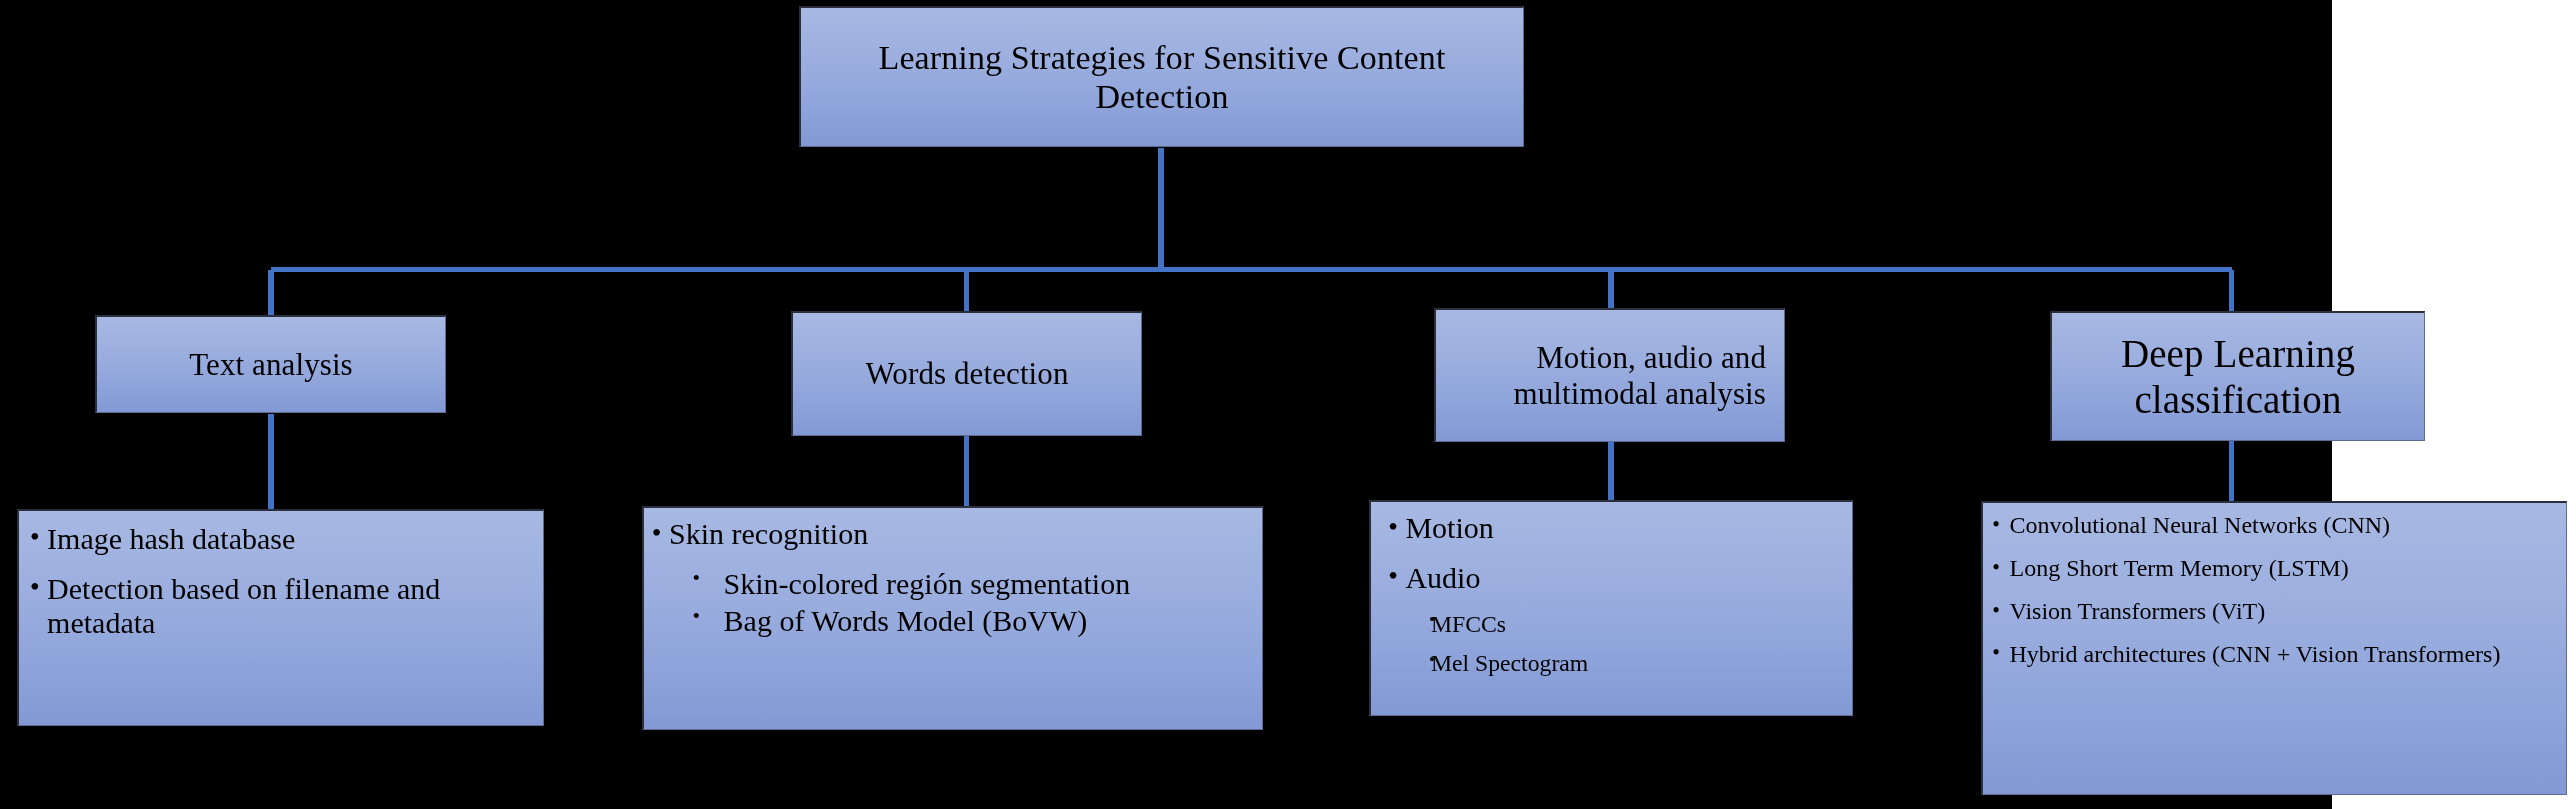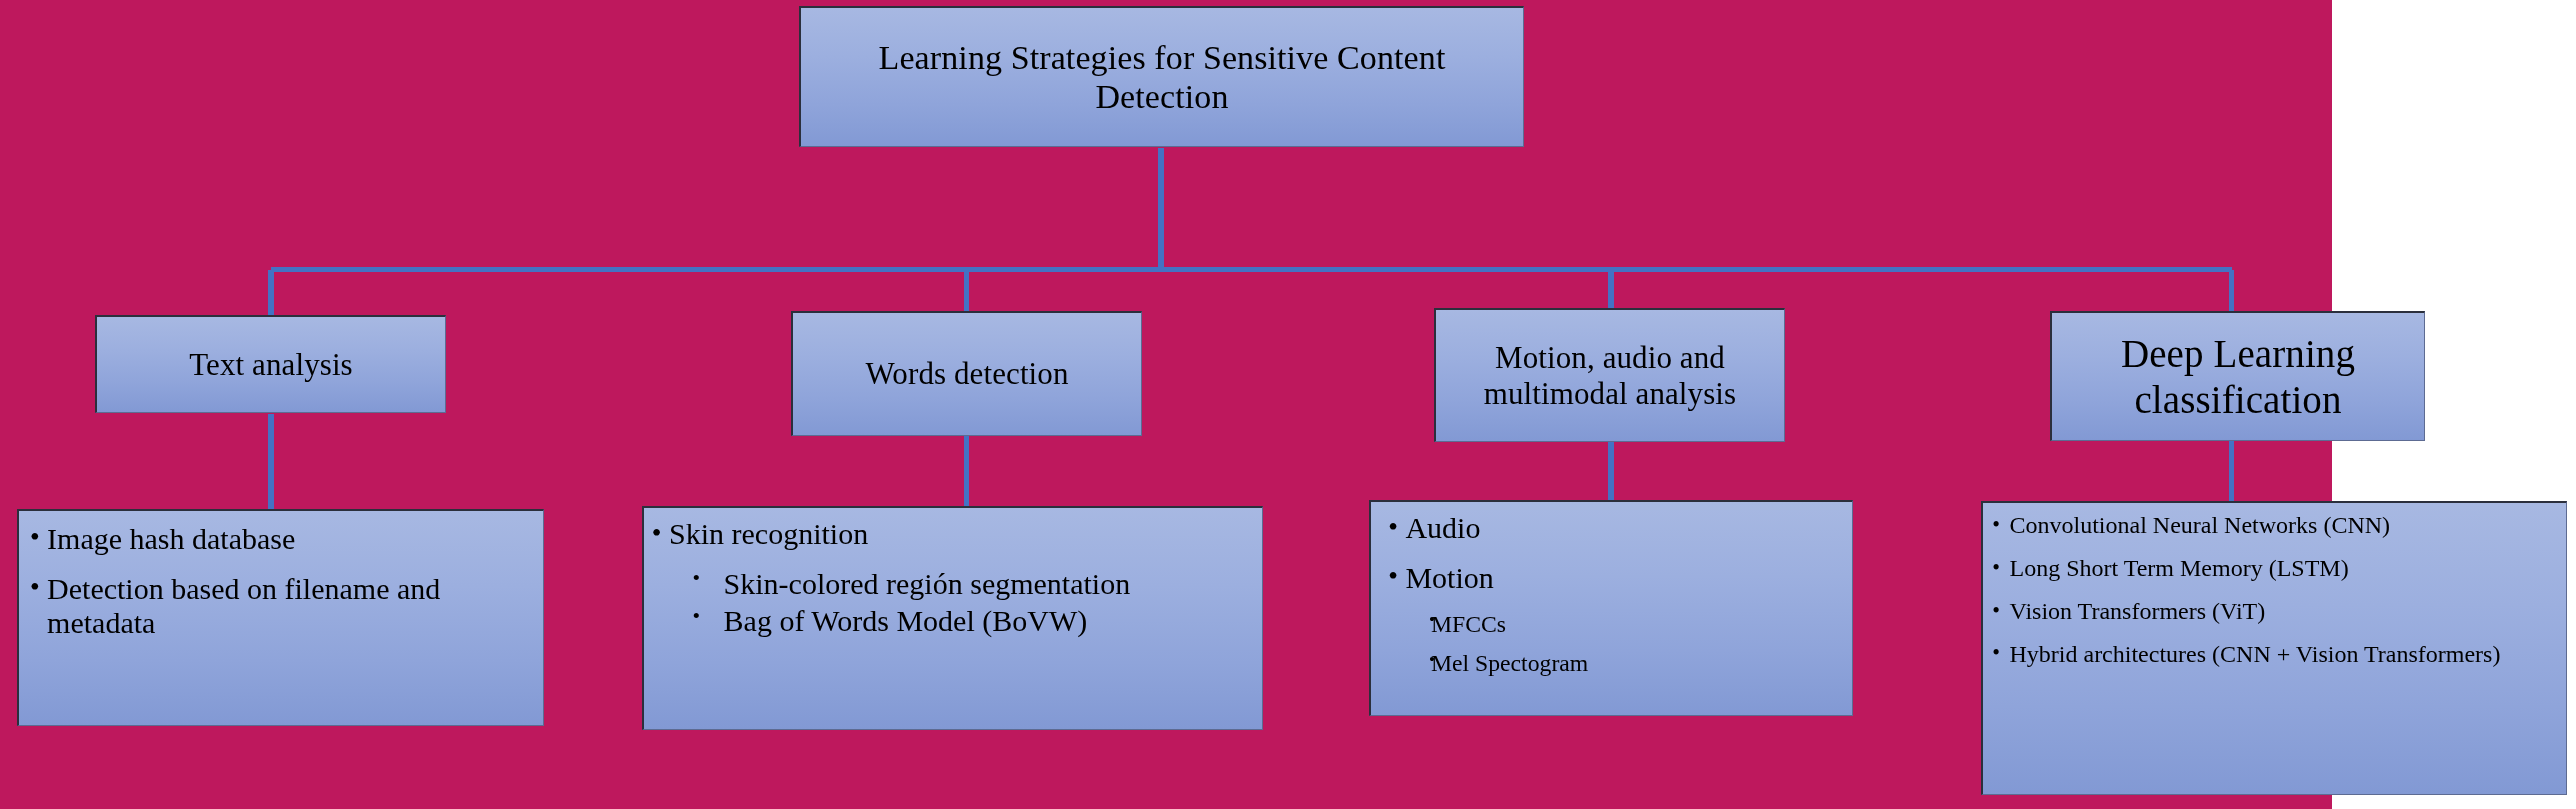--- a/index.html
+++ b/index.html
@@ -7,21 +7,21 @@
     width: 2576px;
     height: 810px;
     background: #ffffff;
     font-family: "Liberation Serif", "DejaVu Serif", serif;
     overflow: hidden;
   }
   #canvas {
     position: relative;
     width: 2332px;
     height: 810px;
-    background: #be185d;
+    background: #000000;
   }
 
   
   #wires {
     position: absolute;
     left: 0; top: 0;
     width: 2576px;
     height: 810px;
     pointer-events: none;
   }
@@ -118,21 +118,21 @@
 
   <div class="node centered" style="left:95px; top:315px; width:351px; height:98px; font-size:31px;">
     <div class="node-title">Text analysis</div>
   </div>
 
   <div class="node centered" style="left:791px; top:311px; width:351px; height:125px; font-size:31px;">
     <div class="node-title">Words detection</div>
   </div>
 
   <div class="node centered" style="left:1434px; top:308px; width:351px; height:134px; font-size:31px;">
-    <div class="node-title" style="max-width:312px;">Motion, audio and multimodal analysis</div>
+    <div class="node-title" style="max-width:312px;text-align:right;">Motion, audio and multimodal analysis</div>
   </div>
 
   <div class="node centered" style="left:2050px; top:311px; width:375px; height:130px; font-size:39px;">
     <div class="node-title" style="max-width:258px;">Deep Learning classification</div>
   </div>
 
   <div class="node listbox" style="left:17px; top:509px; width:527px; height:217px; font-size:30px; padding:11px 11px 11px 4.7px;">
     <ul class="bullets">
       <li class="lvl1">Image hash database</li>
       <li class="lvl1">Detection based on filename and metadata</li>
@@ -142,22 +142,22 @@
   <div class="node listbox" style="left:642px; top:506px; width:621px; height:224px; font-size:30px; padding:9.4px 6.2px 9.4px 1.6px;">
     <ul class="bullets">
       <li class="lvl1">Skin recognition</li>
       <li class="lvl2">Skin-colored región segmentation</li>
       <li class="lvl2">Bag of Words Model (BoVW)</li>
     </ul>
   </div>
 
   <div class="node listbox" style="left:1369px; top:500px; width:484px; height:216px; font-size:30px; padding:9.4px 11px;">
     <ul class="bullets">
+      <li class="lvl1">Motion</li>
       <li class="lvl1">Audio</li>
-      <li class="lvl1">Motion</li>
       <li class="lvl2" style="font-size:0.79em; padding-left:49px; margin-bottom:12.5px;">MFCCs</li>
       <li class="lvl2" style="font-size:0.79em; padding-left:49px;">Mel Spectogram</li>
     </ul>
   </div>
 
   <div class="node listbox" style="left:1981px; top:501px; width:586px; height:294px; font-size:24px; padding:9.4px 4.7px 9.4px 3.1px;">
     <ul class="bullets">
       <li class="lvl1">Convolutional Neural Networks (CNN)</li>
       <li class="lvl1">Long Short Term Memory (LSTM)</li>
       <li class="lvl1">Vision Transformers (ViT)</li>

